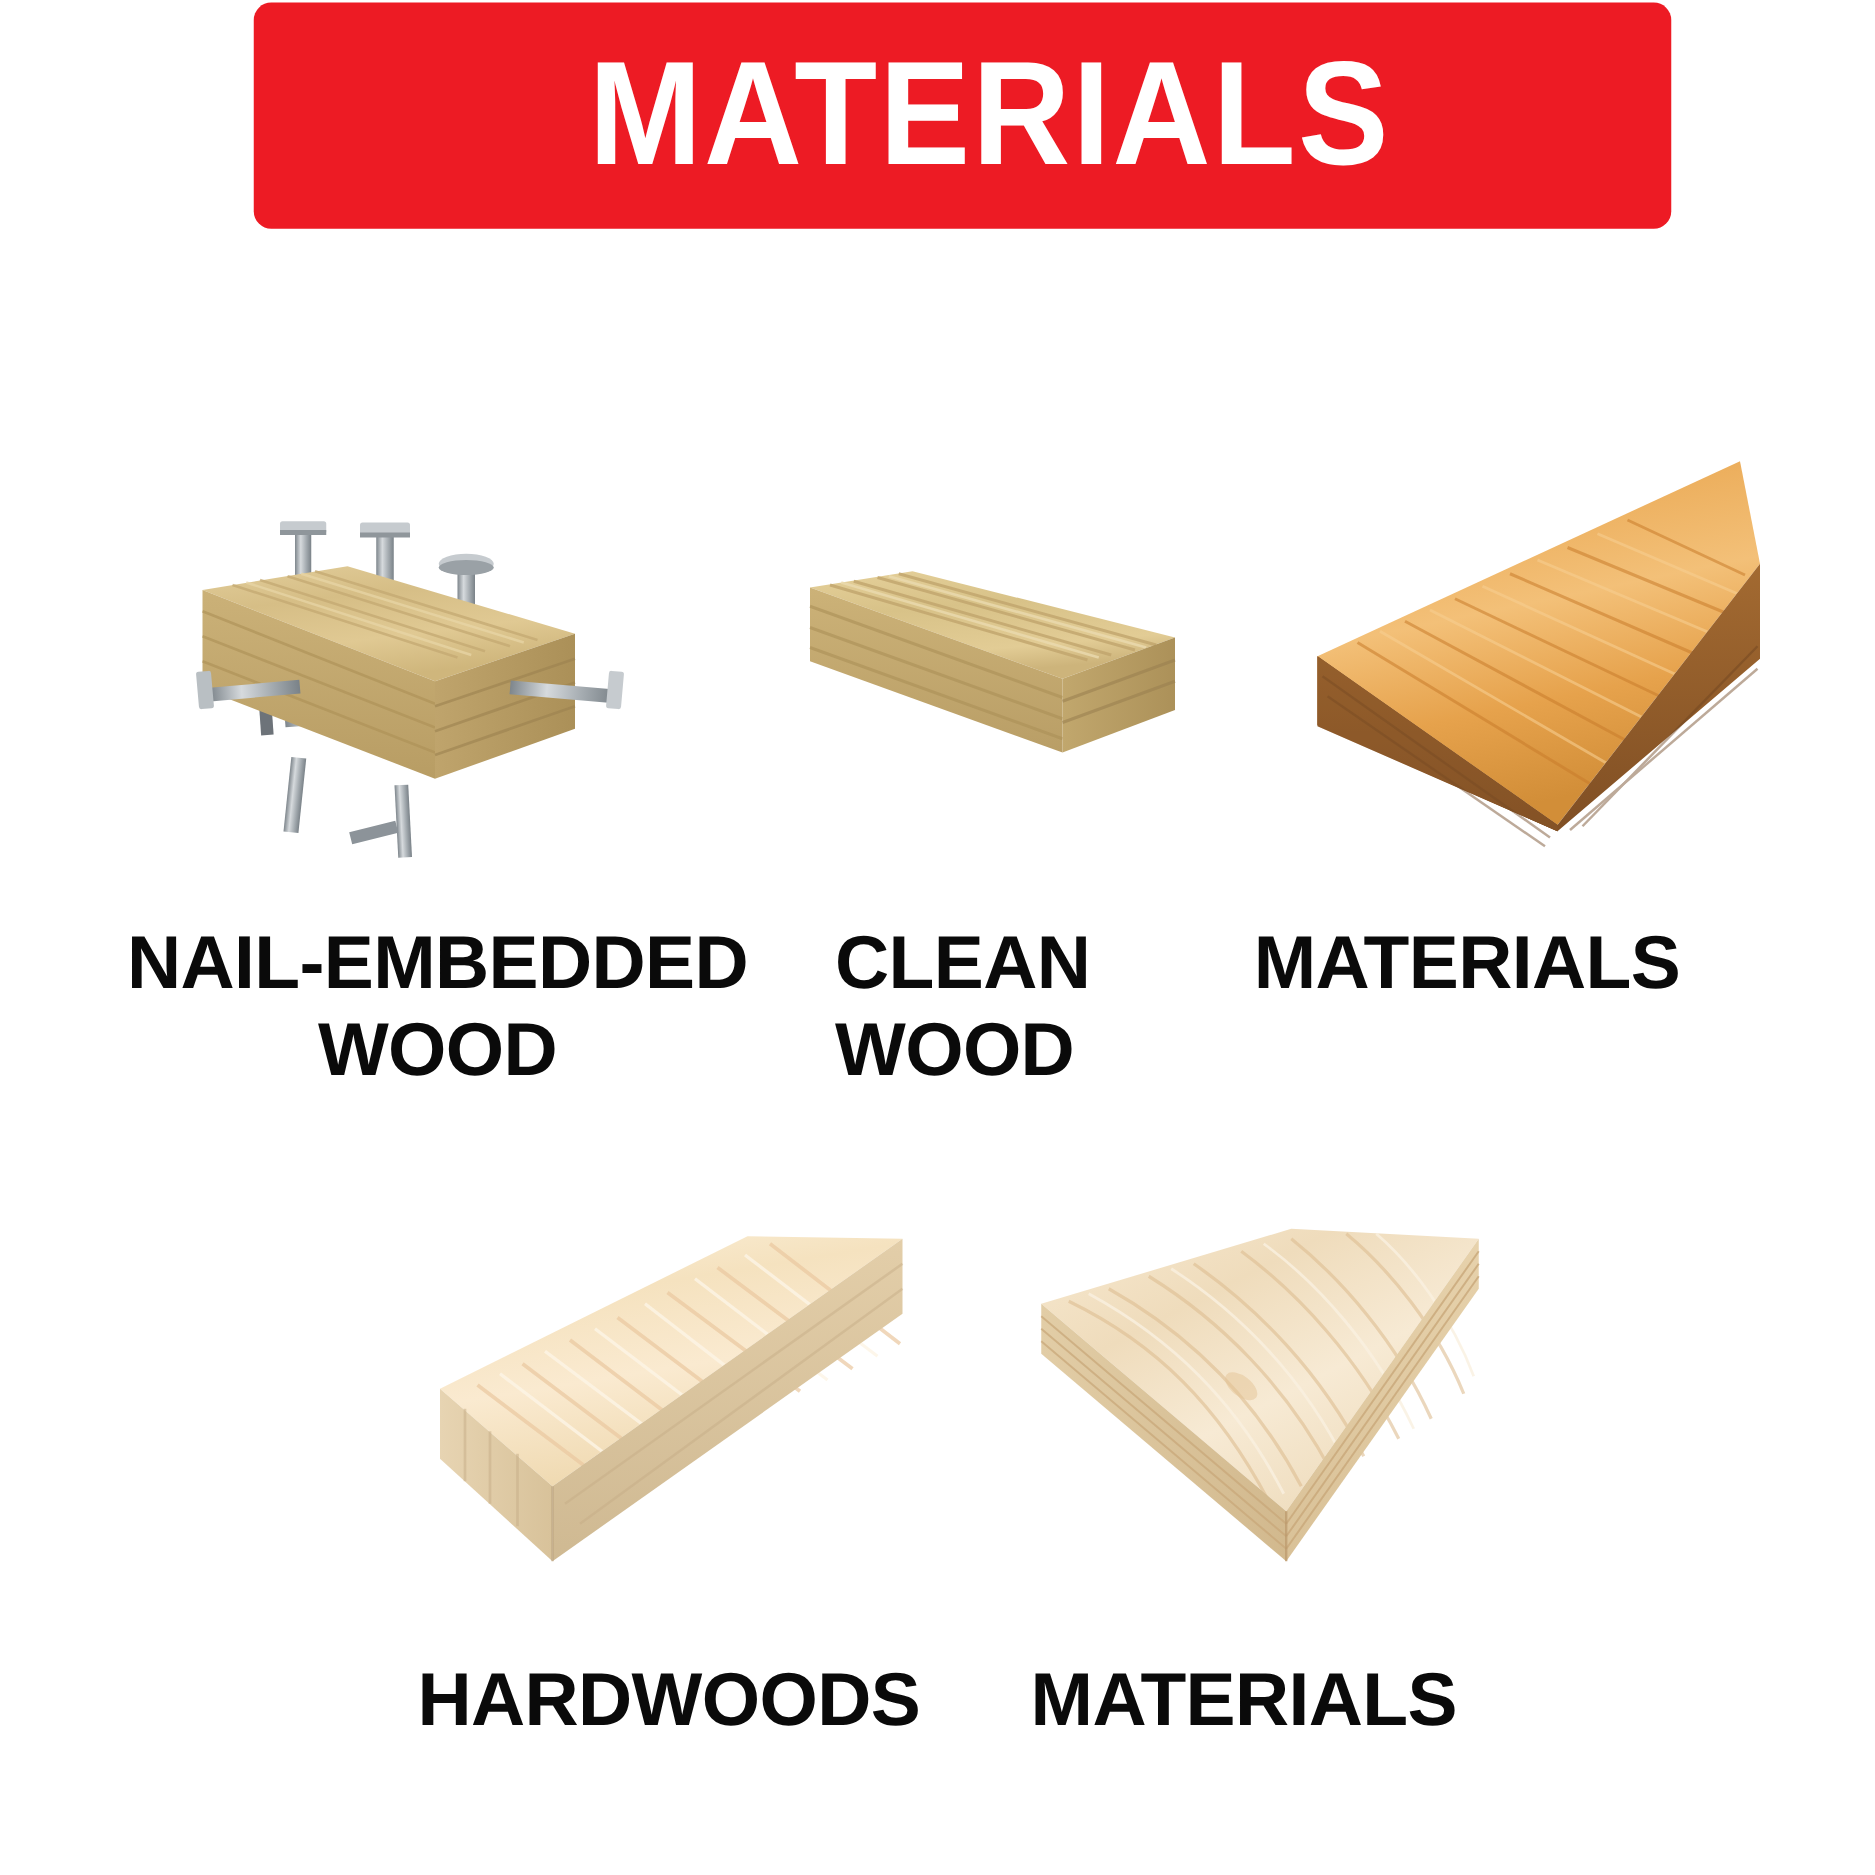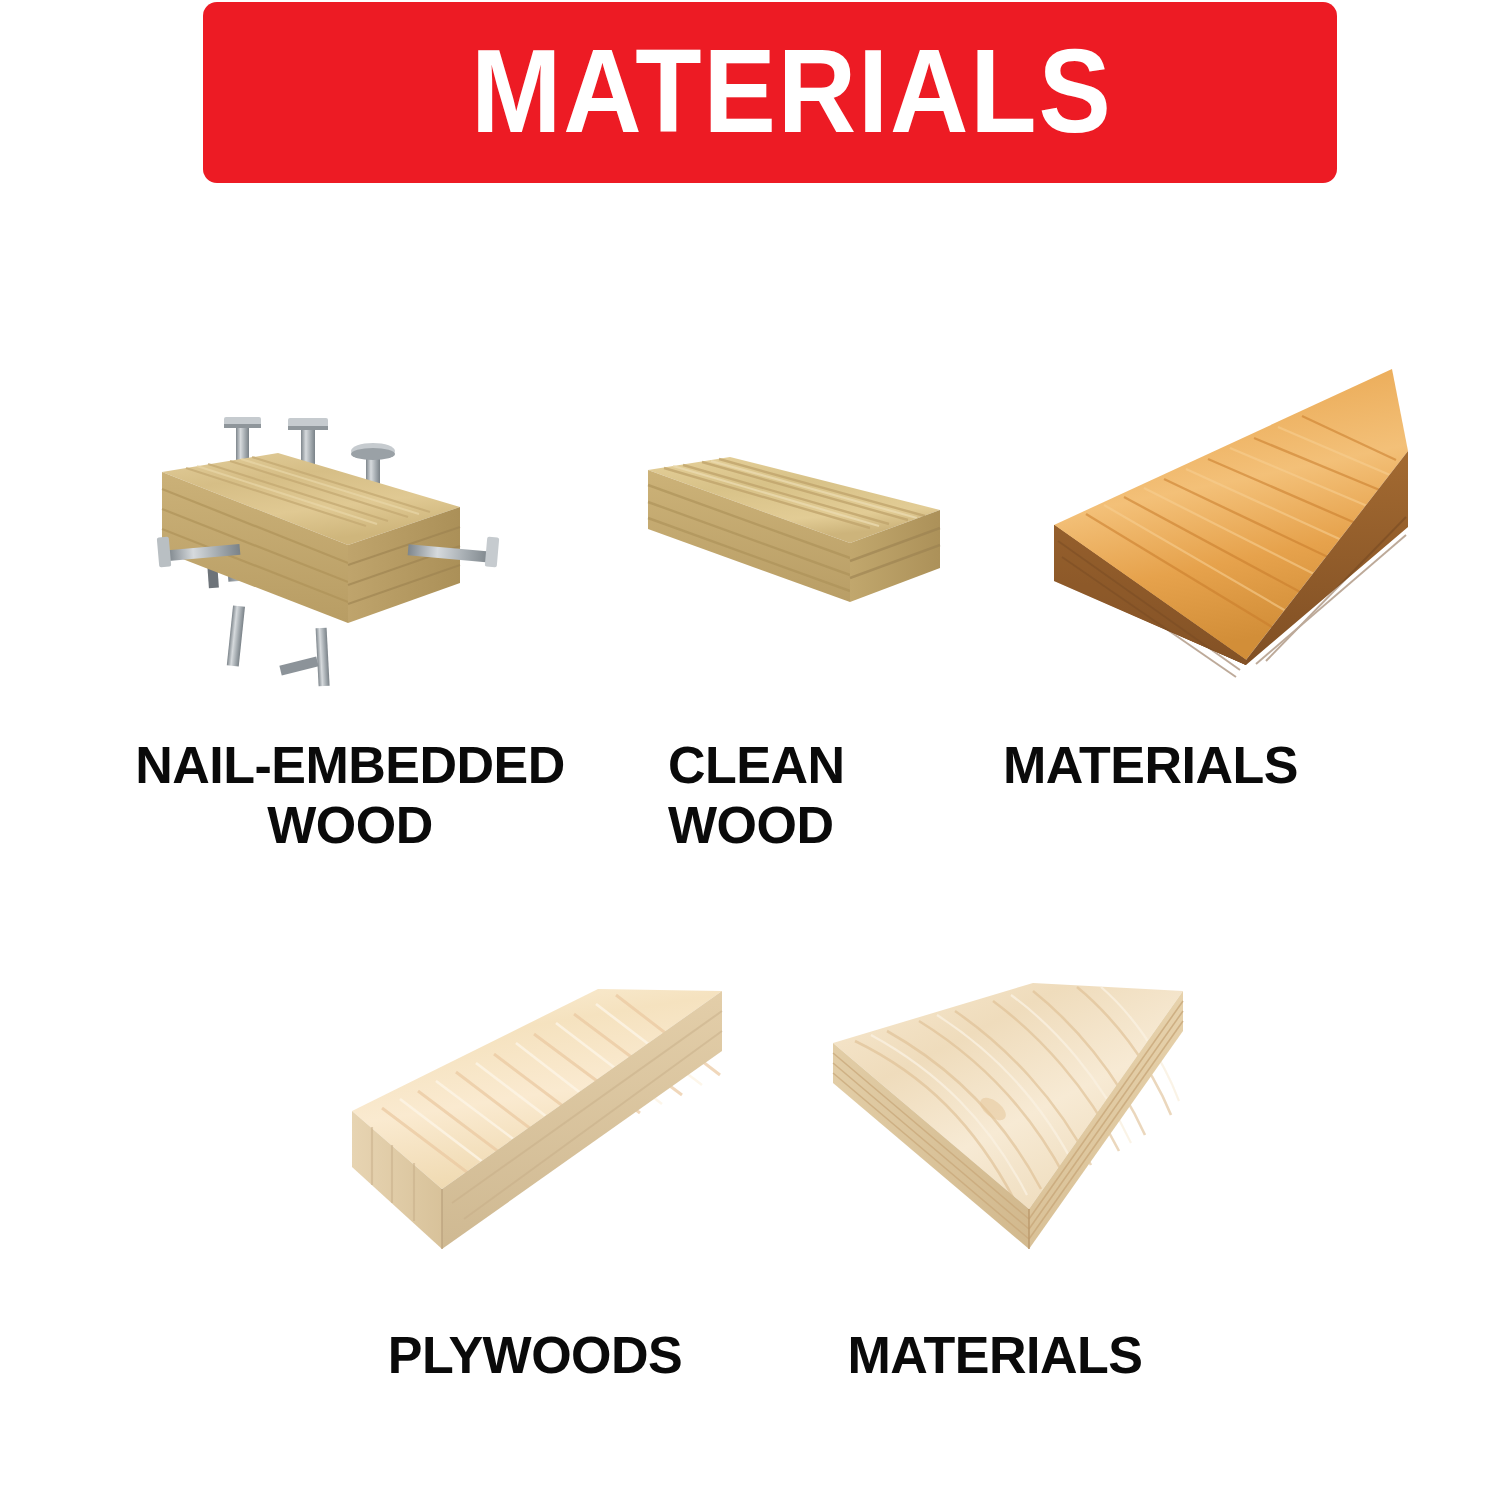--- a/index.html
+++ b/index.html
@@ -28,21 +28,21 @@
     font-family:"Liberation Sans", sans-serif;
     white-space:nowrap;
     margin-top:-4px;
   }
 
   
   .label{
     position:absolute;
     color:#0a0a0a;
     font-weight:bold;
-    font-size:52px;
+    font-size:60px;
     line-height:1.16;
     letter-spacing:-0.5px;
     white-space:pre-line;
     font-family:"Liberation Sans", sans-serif;
   }
   .label.center{text-align:center;}
   .label.left{text-align:left;}
 
   
   .fig{position:absolute;}
@@ -315,21 +315,21 @@
       <polygon points="112,224 392,26 392,86 112,284" fill="url(#softFront)"></polygon>
       <g stroke="#C5AC86" stroke-width="2.1" opacity="0.45">
         <line x1="122" y1="238" x2="392" y2="46"></line>
         <line x1="134" y1="254" x2="392" y2="66"></line>
       </g>
 
       <line x1="112" y1="224" x2="112" y2="284" stroke="#B9A07C" stroke-width="2" opacity="0.6"></line>
     </svg>
   </div>
 
-  <div class="label center" style="left:300px;top:1325px;width:470px;">PLYWOODS</div>
+  <div class="label center" style="left:300px;top:1325px;width:470px;">HARDWOODS</div>
 
   <div class="fig" id="fig-ply">
     <svg width="370" height="300" viewBox="0 0 370 300">
       <defs>
         <linearGradient id="plyTop" x1="0.1" y1="0" x2="0.9" y2="1">
           <stop offset="0%" stop-color="#F6E7CD"></stop>
           <stop offset="28%" stop-color="#EFDCBC"></stop>
           <stop offset="58%" stop-color="#F7EAD4"></stop>
           <stop offset="100%" stop-color="#EBD7B4"></stop>
         </linearGradient>

